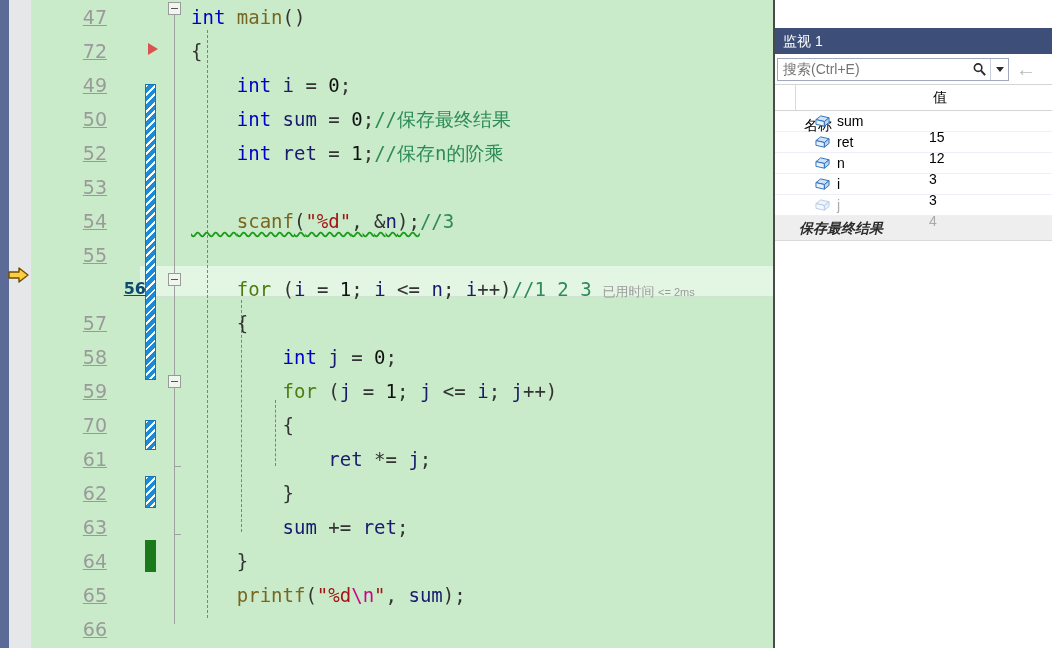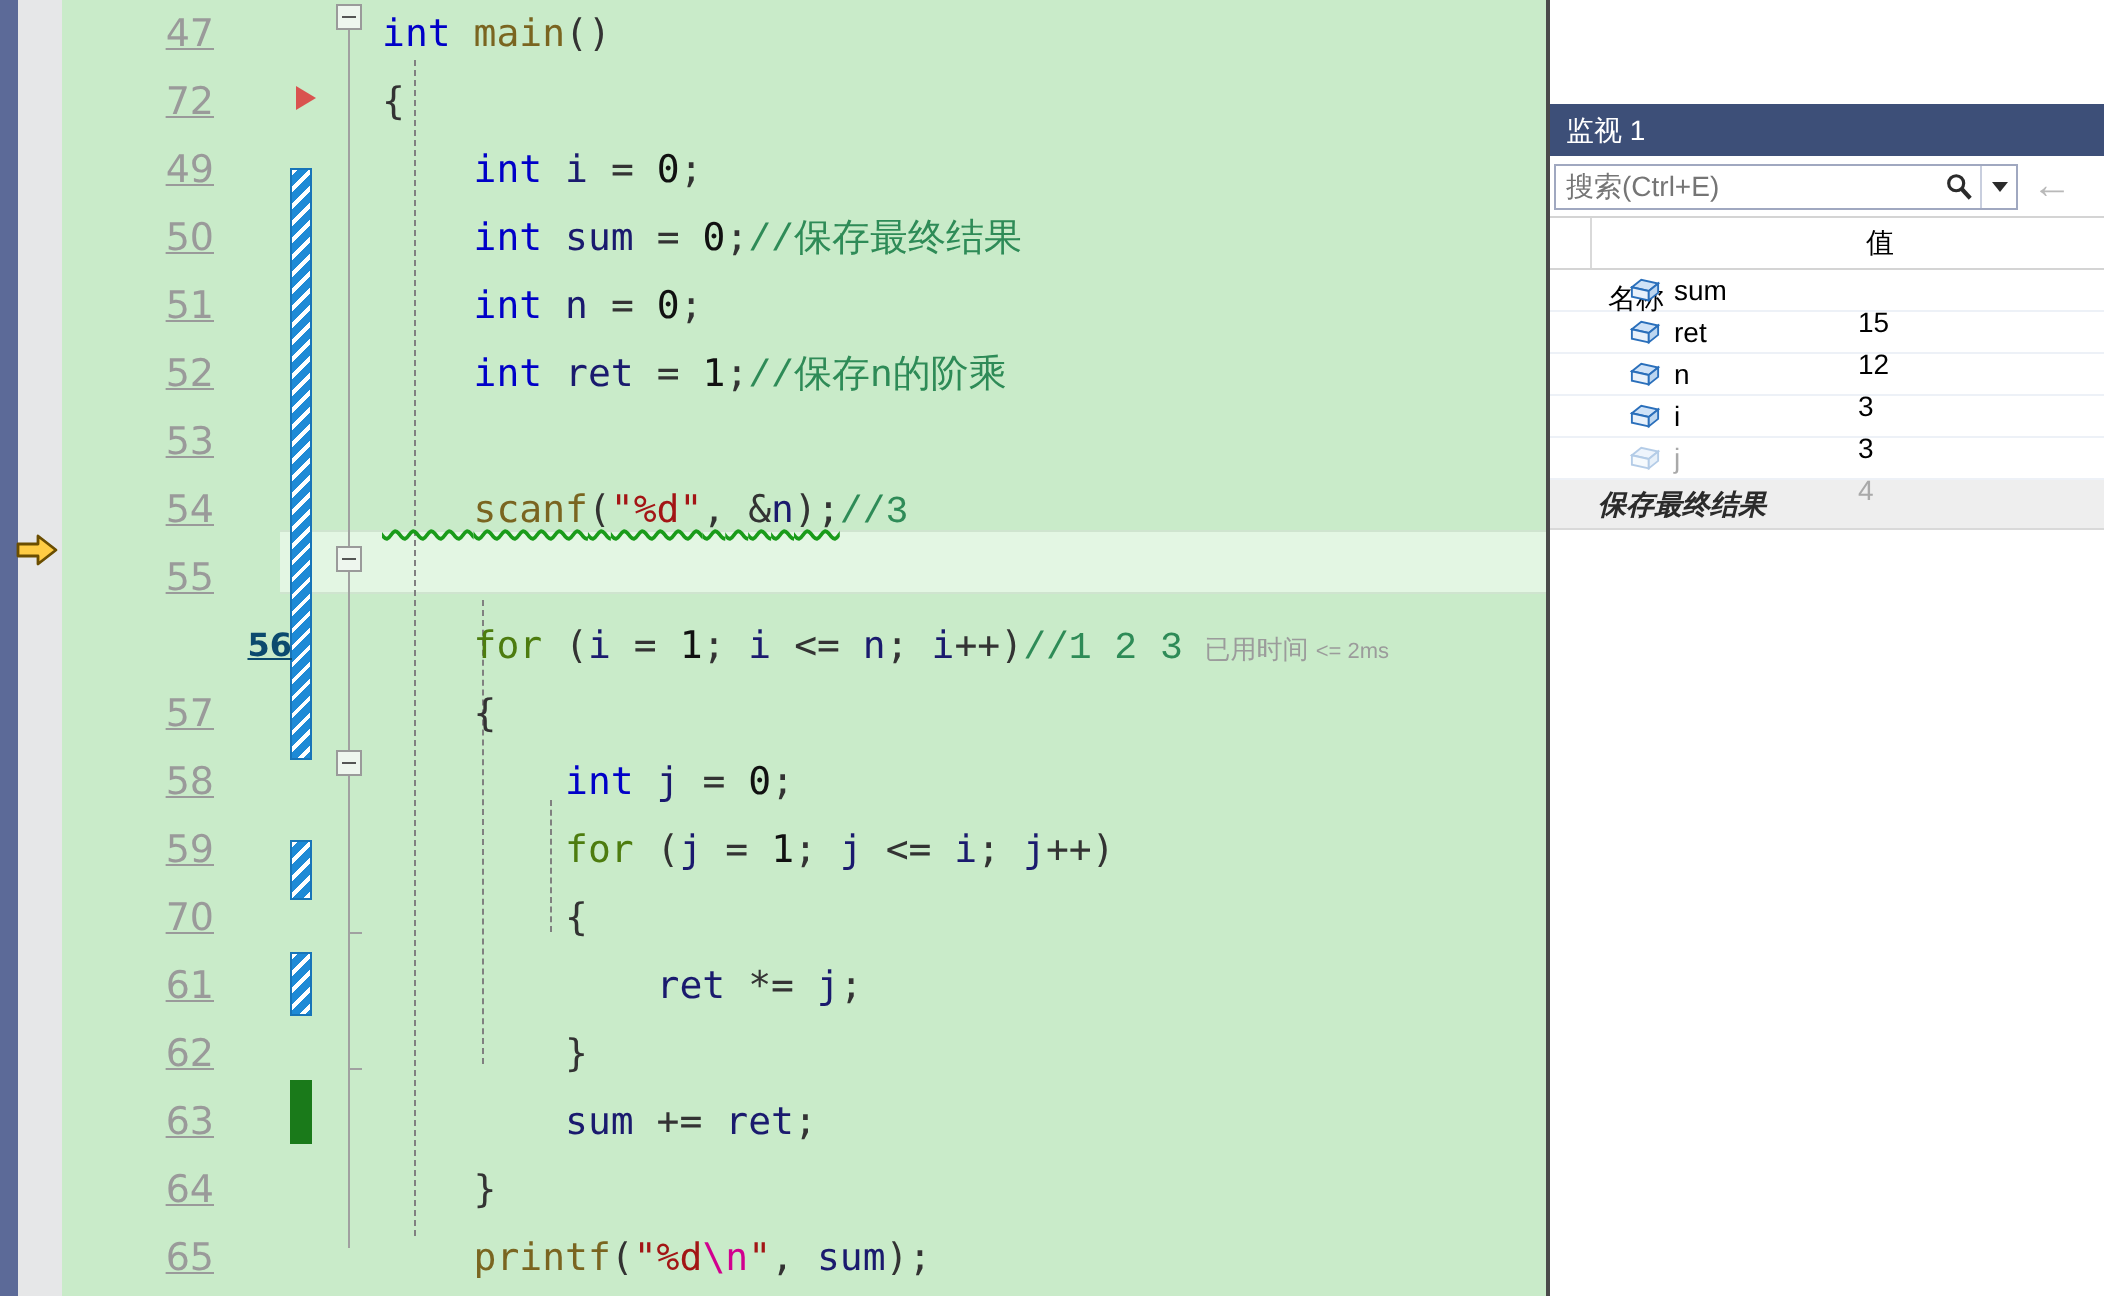--- a/index.html
+++ b/index.html
@@ -42,21 +42,21 @@
     position:absolute;left:109px;top:265px;width:640px;height:30px;
     background:#e3f6e3;border-top:1px solid #cfe4cf;border-bottom:1px solid #cfe4cf;
   }
   .cur-caret{position:absolute;left:118px;top:266px;width:2px;height:28px;background:#000;}
 
   
   .kw{color:#0000c8;}
   .kwctl{color:#4d7c0f;}
   .str{color:#a31515;}
   .esc{color:#d1008f;}
-  .cmt{color:#2e8b57;font-family:Liberation Mono, monospace;}
+  .cmt{color:#2e8b57;}
   .fn{color:#7a6520;}
   .id{color:#1a1a6e;}
   .num{color:#111;}
   .punc{color:#333;}
   .squiggle{
     text-decoration:underline wavy #1a9b1a;
     text-underline-offset:3px;
   }
   .elapsed{
     font-family:"Liberation Sans","DejaVu Sans",sans-serif;
@@ -96,21 +96,21 @@
   
   .exec-arrow{position:absolute;left:8px;top:265px;width:22px;height:20px;}
 
   
   .watch{
     position:absolute;left:775px;top:28px;width:277px;height:230px;
     background:#ffffff;
   }
   .watch-title{
     height:26px;line-height:26px;background:#3d4f78;color:#ffffff;
-    font-size:14px;padding-left:8px;margin-top:24px;
+    font-size:14px;padding-left:8px;
   }
   .watch-toolbar{
     height:30px;background:#ffffff;display:flex;align-items:center;
     padding:0 2px;
   }
   .search-box{
     position:relative;width:232px;height:23px;border:1px solid #a0a8c0;background:#fff;
     display:flex;align-items:center;box-sizing:border-box;
   }
   .search-input{
@@ -182,21 +182,20 @@
     <div class="chg unsaved" style="top:476px;height:32px;"></div>
     <div class="chg saved" style="top:540px;height:32px;"></div>
 
     <div class="red-tri"></div>
 
     <div class="code-lines">
         <div class="cline"><div class="lnum">47</div><div class="ctext"><span class="kw">int</span> <span class="fn">main</span><span class="punc">()</span></div></div>
         <div class="cline"><div class="lnum">72</div><div class="ctext"><span class="punc">{</span></div></div>
         <div class="cline"><div class="lnum">49</div><div class="ctext">    <span class="kw">int</span> <span class="id">i</span> <span class="punc">=</span> <span class="num">0</span><span class="punc">;</span></div></div>
         <div class="cline"><div class="lnum">50</div><div class="ctext">    <span class="kw">int</span> <span class="id">sum</span> <span class="punc">=</span> <span class="num">0</span><span class="punc">;</span><span class="cmt">//保存最终结果</span></div></div>
-        <div class="cline"><div class="lnum">51</div><div class="ctext">    <span class="kw">int</span> <span class="id">n</span> <span class="punc">=</span> <span class="num">0</span><span class="punc">;</span></div></div>
         <div class="cline"><div class="lnum">52</div><div class="ctext">    <span class="kw">int</span> <span class="id">ret</span> <span class="punc">=</span> <span class="num">1</span><span class="punc">;</span><span class="cmt">//保存n的阶乘</span></div></div>
         <div class="cline"><div class="lnum">53</div><div class="ctext"></div></div>
         <div class="cline"><div class="lnum">54</div><div class="ctext"><span class="squiggle">    <span class="fn">scanf</span><span class="punc">(</span><span class="str">"%d"</span><span class="punc">,</span> <span class="punc">&amp;</span><span class="id">n</span><span class="punc">);</span></span><span class="cmt">//3</span></div></div>
         <div class="cline"><div class="lnum">55</div><div class="ctext"></div></div>
         <div class="cline"><div class="lnum cur">56</div><div class="ctext">    <span class="kwctl">for</span> <span class="punc">(</span><span class="id">i</span> <span class="punc">=</span> <span class="num">1</span><span class="punc">;</span> <span class="id">i</span> <span class="punc">&lt;=</span> <span class="id">n</span><span class="punc">;</span> <span class="id">i</span><span class="punc">++)</span><span class="cmt">//1 2 3</span><span class="elapsed">&nbsp;&nbsp;&nbsp;已用时间 <span class="ms">&lt;= 2ms</span></span></div></div>
         <div class="cline"><div class="lnum">57</div><div class="ctext">    <span class="punc">{</span></div></div>
         <div class="cline"><div class="lnum">58</div><div class="ctext">        <span class="kw">int</span> <span class="id">j</span> <span class="punc">=</span> <span class="num">0</span><span class="punc">;</span></div></div>
         <div class="cline"><div class="lnum">59</div><div class="ctext">        <span class="kwctl">for</span> <span class="punc">(</span><span class="id">j</span> <span class="punc">=</span> <span class="num">1</span><span class="punc">;</span> <span class="id">j</span> <span class="punc">&lt;=</span> <span class="id">i</span><span class="punc">;</span> <span class="id">j</span><span class="punc">++)</span></div></div>
         <div class="cline"><div class="lnum">70</div><div class="ctext">        <span class="punc">{</span></div></div>
         <div class="cline"><div class="lnum">61</div><div class="ctext">            <span class="id">ret</span> <span class="punc">*=</span> <span class="id">j</span><span class="punc">;</span></div></div>

